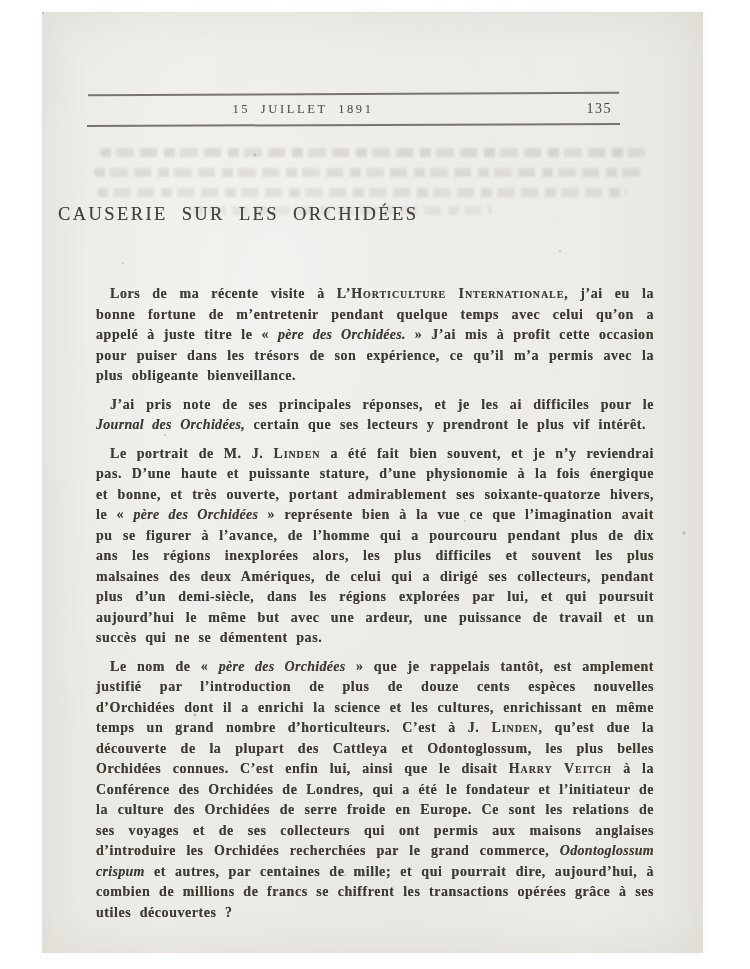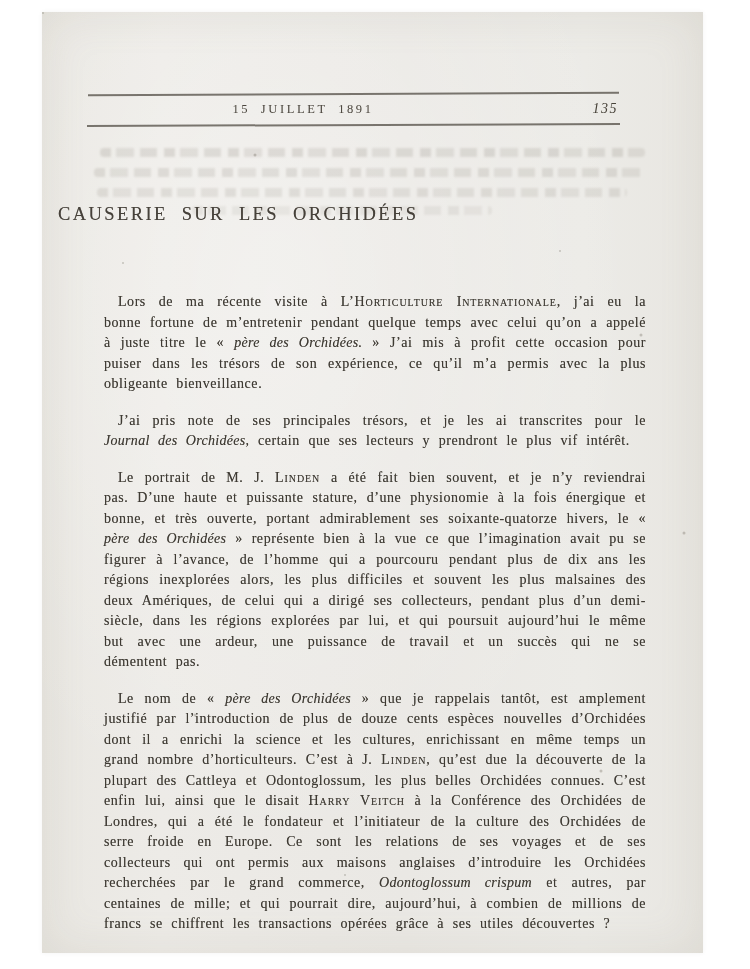--- a/index.html
+++ b/index.html
@@ -41,22 +41,22 @@
   }
   .rule-top    { left: 46px; top: 81px;  width: 531px; transform: rotate(-0.25deg); }
   .rule-bottom { left: 45px; top: 112px; width: 533px; transform: rotate(-0.22deg); }
 
   .head-date {
     position: absolute; top: 90px; left: 261px; transform: translateX(-50%);
     font-size: 12.5px; letter-spacing: 2.6px; word-spacing: 5px;
     color: #4b463e; white-space: nowrap; font-family: Liberation Serif, serif;
   }
   .head-folio {
-    position: absolute; top: 89px; right: 85px;
-    font-size: 14px; letter-spacing: 1.5px; color: #474239; font-style: italic;
+    position: absolute; top: 89px; right: 91px;
+    font-size: 14px; letter-spacing: 1.5px; color: #474239;
   }
 
   
   .bleed {
     position: absolute; height: 9px; border-radius: 4px;
     filter: blur(1.3px); opacity: 0.5;
     background: repeating-linear-gradient(90deg,
       rgba(128,120,108,0.38) 0 11px, rgba(128,120,108,0) 11px 16px,
       rgba(128,120,108,0.30) 16px 34px, rgba(128,120,108,0) 34px 40px,
       rgba(128,120,108,0.34) 40px 57px, rgba(128,120,108,0) 57px 64px);
@@ -86,21 +86,21 @@
 
   
   .body-col {
     position: absolute; top: 264px; left: 46px; width: 574px;
     font-size: 14px; line-height: 20.5px;
     letter-spacing: 0.55px; word-spacing: 4.5px;
     color: var(--ink, #3e3a33);
     text-align: justify;
     text-shadow: 0 0 0.5px rgba(62,58,51,0.55);
   }
-  .body-col p { margin: 16px; text-indent: 14px; }
+  .body-col p { margin: 8px; text-indent: 14px; font-weight: bold; }
   .body-col p.space-before { margin-top: 3px; }
   .it { font-style: italic; letter-spacing: 0.3px; }
   .sc { font-variant: small-caps; letter-spacing: 0.9px; }
 </style>
 </head>
 <body>
 
 <div class="stage">
   <div class="page">
 
@@ -111,19 +111,19 @@
 
     <div class="bleed bleed-1"></div>
     <div class="bleed bleed-2"></div>
     <div class="bleed bleed-3"></div>
     <div class="bleed bleed-4"></div>
 
     <div class="title">CAUSERIE SUR LES ORCHIDÉES</div>
 
     <div class="body-col">
         <p><span>Lors de ma récente visite à </span><span class="sc">L’Horticulture Internationale</span><span>, j’ai eu la bonne fortune de m’entretenir pendant quelque temps avec celui qu’on a appelé à juste titre le « </span><span class="it">père des Orchidées.</span><span> » J’ai mis à profit cette occasion pour puiser dans les trésors de son expérience, ce qu’il m’a permis avec la plus obligeante bienveillance.</span></p>
-        <p><span>J’ai pris note de ses principales trésors, et je les ai transcrites pour le </span><span class="it">Journal des Orchidées,</span><span> certain que ses lecteurs y prendront le plus vif intérêt.</span></p>
+        <p><span>J’ai pris note de ses principales réponses, et je les ai difficiles pour le </span><span class="it">Journal des Orchidées,</span><span> certain que ses lecteurs y prendront le plus vif intérêt.</span></p>
         <p><span>Le portrait de M. J. </span><span class="sc">Linden</span><span> a été fait bien souvent, et je n’y reviendrai pas. D’une haute et puissante stature, d’une physionomie à la fois énergique et bonne, et très ouverte, portant admirablement ses soixante-quatorze hivers, le « </span><span class="it">père des Orchidées</span><span> » représente bien à la vue ce que l’imagination avait pu se figurer à l’avance, de l’homme qui a pourcouru pendant plus de dix ans les régions inexplorées alors, les plus difficiles et souvent les plus malsaines des deux Amériques, de celui qui a dirigé ses collecteurs, pendant plus d’un demi-siècle, dans les régions explorées par lui, et qui poursuit aujourd’hui le même but avec une ardeur, une puissance de travail et un succès qui ne se démentent pas.</span></p>
         <p class="space-before"><span>Le nom de « </span><span class="it">père des Orchidées</span><span> » que je rappelais tantôt, est amplement justifié par l’introduction de plus de douze cents espèces nouvelles d’Orchidées dont il a enrichi la science et les cultures, enrichissant en même temps un grand nombre d’horticulteurs. C’est à J. </span><span class="sc">Linden</span><span>, qu’est due la découverte de la plupart des Cattleya et Odontoglossum, les plus belles Orchidées connues. C’est enfin lui, ainsi que le disait </span><span class="sc">Harry Veitch</span><span> à la Conférence des Orchidées de Londres, qui a été le fondateur et l’initiateur de la culture des Orchidées de serre froide en Europe. Ce sont les relations de ses voyages et de ses collecteurs qui ont permis aux maisons anglaises d’introduire les Orchidées recherchées par le grand commerce, </span><span class="it">Odontoglossum crispum</span><span> et autres, par centaines de mille; et qui pourrait dire, aujourd’hui, à combien de millions de francs se chiffrent les transactions opérées grâce à ses utiles découvertes ?</span></p>
       </div>
 
   </div>
 </div>
 
 </body></html>

